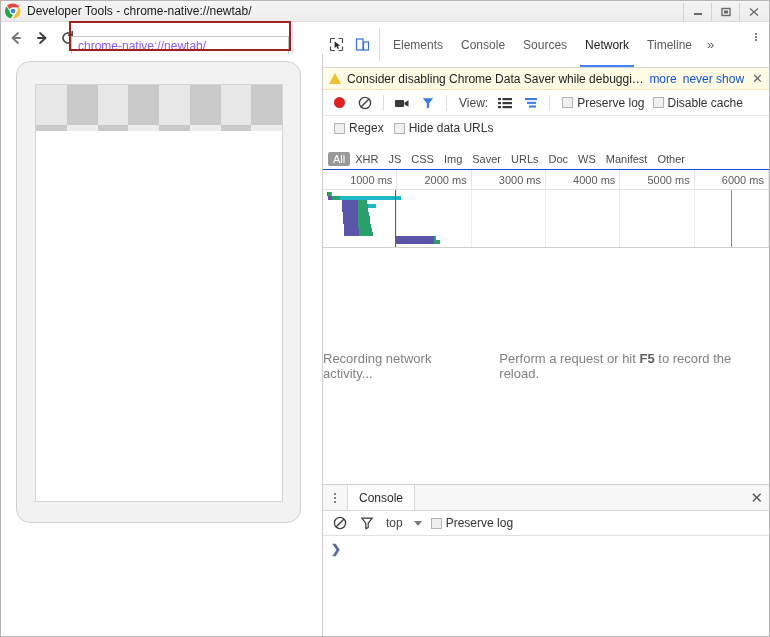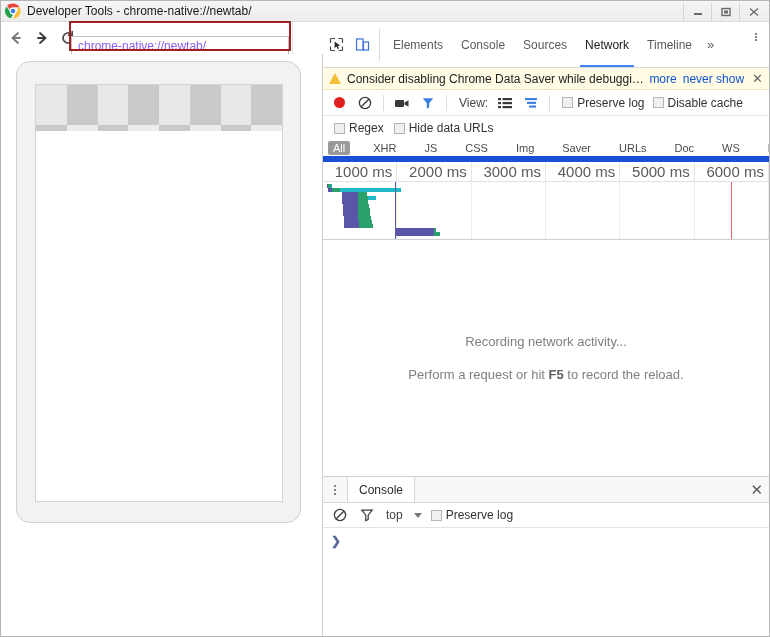--- a/index.html
+++ b/index.html
@@ -162,55 +162,55 @@
     background: #fff; gap: 4px;
   }
   .filter-input {
     width: 148px; height: 17px; border: 1px solid #c6c6c6; background: #fff;
     font-size: 11px; color: #909090; padding: 0 4px;
     display: flex; align-items: center;
   }
   
   .dt-typerow {
     height: 22px; display: flex; align-items: center; padding: 0 5px;
-    border-bottom: 6px solid #1d4ed8; background: #fff; gap: 18px;
+    border-bottom: 1px solid #1d4ed8; background: #fff; gap: 0; margin-top: 8px;
   }
   .type-chip {
     font-size: 11px; color: #4a4a4a; padding: 1px 5px; border-radius: 2px;
     white-space: nowrap;
   }
   .type-chip.sel { background: #9a9a9a; color: #fff; }
 
   
   .dt-ruler {
     height: 20px; display: flex; background: #fff;
     border-bottom: 1px solid #e0e0e0; position: relative;
   }
   .ruler-cell {
-    flex: 1 1 0; position: relative; font-size: 15px; color: #5a5a5a;
+    flex: 1 1 0; position: relative; font-size: 11px; color: #5a5a5a;
     display: flex; align-items: center; justify-content: flex-end;
     padding-right: 4px; border-right: 1px solid #e6e6e6;
   }
   
   .dt-overview {
     height: 58px; position: relative; background: #fff;
     border-bottom: 1px solid #cfcfcf; overflow: hidden;
   }
   .ov-grid { position: absolute; inset: 0; display: flex; }
   .ov-grid div { flex: 1 1 0; border-right: 1px solid #ededed; }
   .wf-bar { position: absolute; height: 4px; }
   .wf-seg-a { position: absolute; left: 0; top: 0; height: 4px; background: #5a55a8; }
   .wf-seg-b { position: absolute; top: 0; height: 4px; background: #2aa06a; }
   .wf-seg-c { position: absolute; top: 0; height: 4px; background: #1fb8c8; }
   .ov-marker-blue { position: absolute; top: 0; bottom: 0; width: 1px; background: #5a55a8; }
   .ov-marker-red { position: absolute; top: 0; bottom: 0; width: 1px; background: #e06666; }
 
   
   .dt-empty {
-    height: 236px; display: flex; flex-direction: column;
+    height: 236px; display: flex; flex-direction: row;
     align-items: center; justify-content: center; gap: 18px;
     color: #808080; font-size: 13px; background: #fff;
   }
   .dt-empty b { color: #606060; }
 
   
   .dt-drawer-tabs {
     height: 27px; border-top: 1px solid #cfcfcf; border-bottom: 1px solid #d8d8d8;
     background: #f7f7f7; display: flex; align-items: stretch; position: relative;
   }

